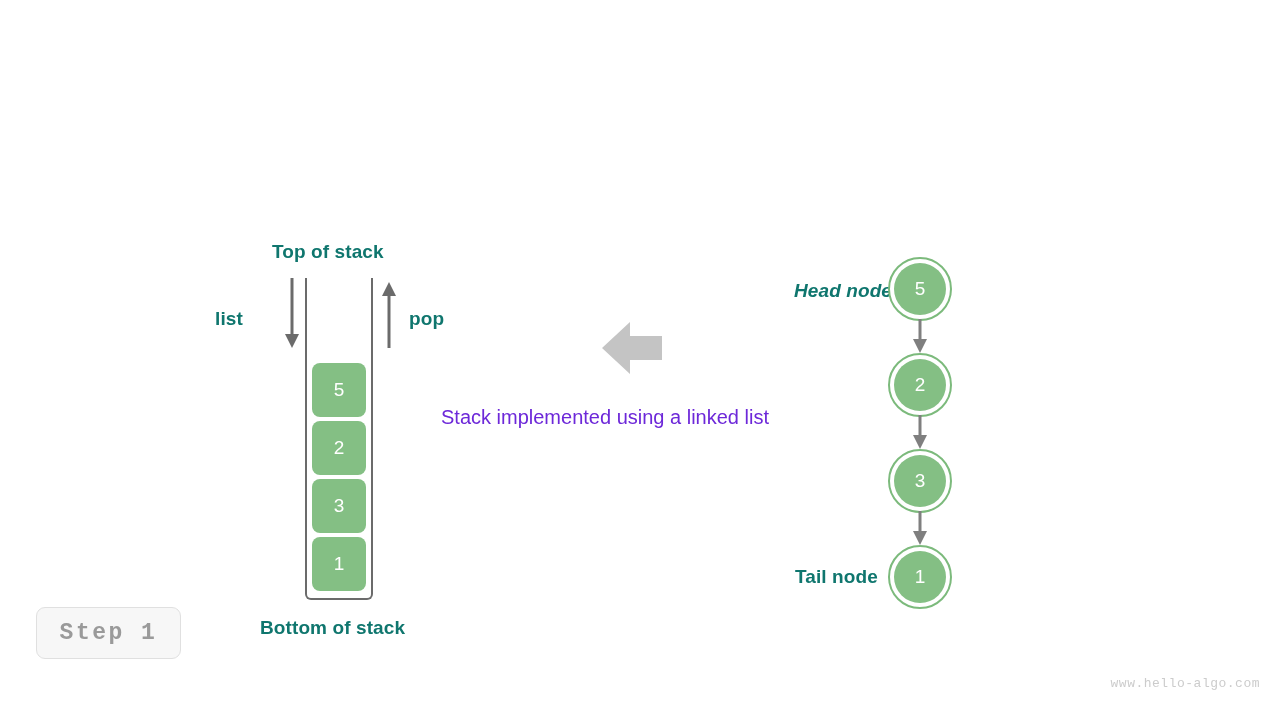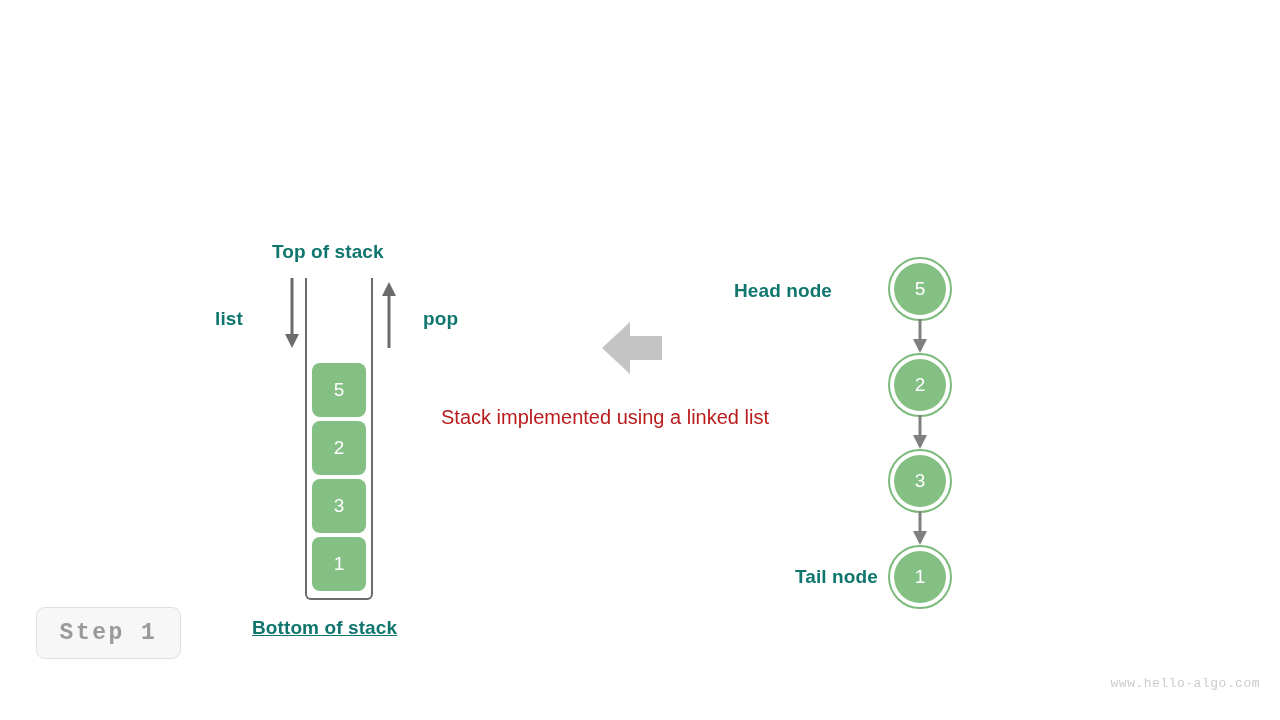--- a/index.html
+++ b/index.html
@@ -27,21 +27,21 @@
     font-weight: bold;
     font-size: 19px;
     color: #0f766e;
     white-space: nowrap;
     letter-spacing: 0.1px;
   }
   .caption {
     position: absolute;
     font-family: "Liberation Sans", sans-serif;
     font-size: 20px;
-    color: #b91c1c;
+    color: #6d28d9;
     white-space: nowrap;
   }
 
   
   .stack-container {
     position: absolute;
     left: 305px;
     top: 278px;
     width: 68px;
     height: 322px;
@@ -163,40 +163,40 @@
   <svg class="vert-arrow" style="left:281px; top:276px;" width="22" height="78" viewBox="0 0 22 78">
     <line x1="11" y1="2" x2="11" y2="62" stroke="#6b6b6b" stroke-width="3"></line>
     <polygon points="11,72 4,58 18,58" fill="#6b6b6b"></polygon>
   </svg>
   <div class="label-bold" style="left:215px; top:308px;">list</div>
 
   <svg class="vert-arrow" style="left:378px; top:280px;" width="22" height="72" viewBox="0 0 22 72">
     <line x1="11" y1="68" x2="11" y2="11" stroke="#6b6b6b" stroke-width="3"></line>
     <polygon points="11,2 4,16 18,16" fill="#6b6b6b"></polygon>
   </svg>
-  <div class="label-bold" style="left:409px; top:308px;margin-left:14px;">pop</div>
+  <div class="label-bold" style="left:409px; top:308px;">pop</div>
 
   <div class="stack-container"></div>
 
   <div class="stack-cells">
     <div class="stack-cell">5</div>
     <div class="stack-cell">2</div>
     <div class="stack-cell">3</div>
     <div class="stack-cell">1</div>
   </div>
 
-  <div class="label-bold" style="left:252px; top:617px;text-decoration:underline;">Bottom of stack</div>
+  <div class="label-bold" style="left:260px; top:617px;">Bottom of stack</div>
 
   <svg class="big-arrow" width="60" height="56" viewBox="0 0 60 56">
     <polygon points="0,28 28,2 28,16 60,16 60,40 28,40 28,54" fill="#c4c4c4"></polygon>
   </svg>
 
   <div class="caption" style="left:441px; top:406px;">Stack implemented using a linked list</div>
 
-  <div class="label-bold" style="left:734px; top:280px;">Head node</div>
+  <div class="label-bold" style="left:794px; top:280px;font-style:italic;">Head node</div>
 
   <div class="ll-node" style="left:888px; top:257px;">
     <div class="ll-node-inner">5</div>
   </div>
 
   <svg class="ll-link" style="left:909px; top:319px;" width="22" height="36" viewBox="0 0 22 36">
     <line x1="11" y1="0" x2="11" y2="24" stroke="#7f7f7f" stroke-width="3"></line>
     <polygon points="11,34 4,20 18,20" fill="#7f7f7f"></polygon>
   </svg>
 

